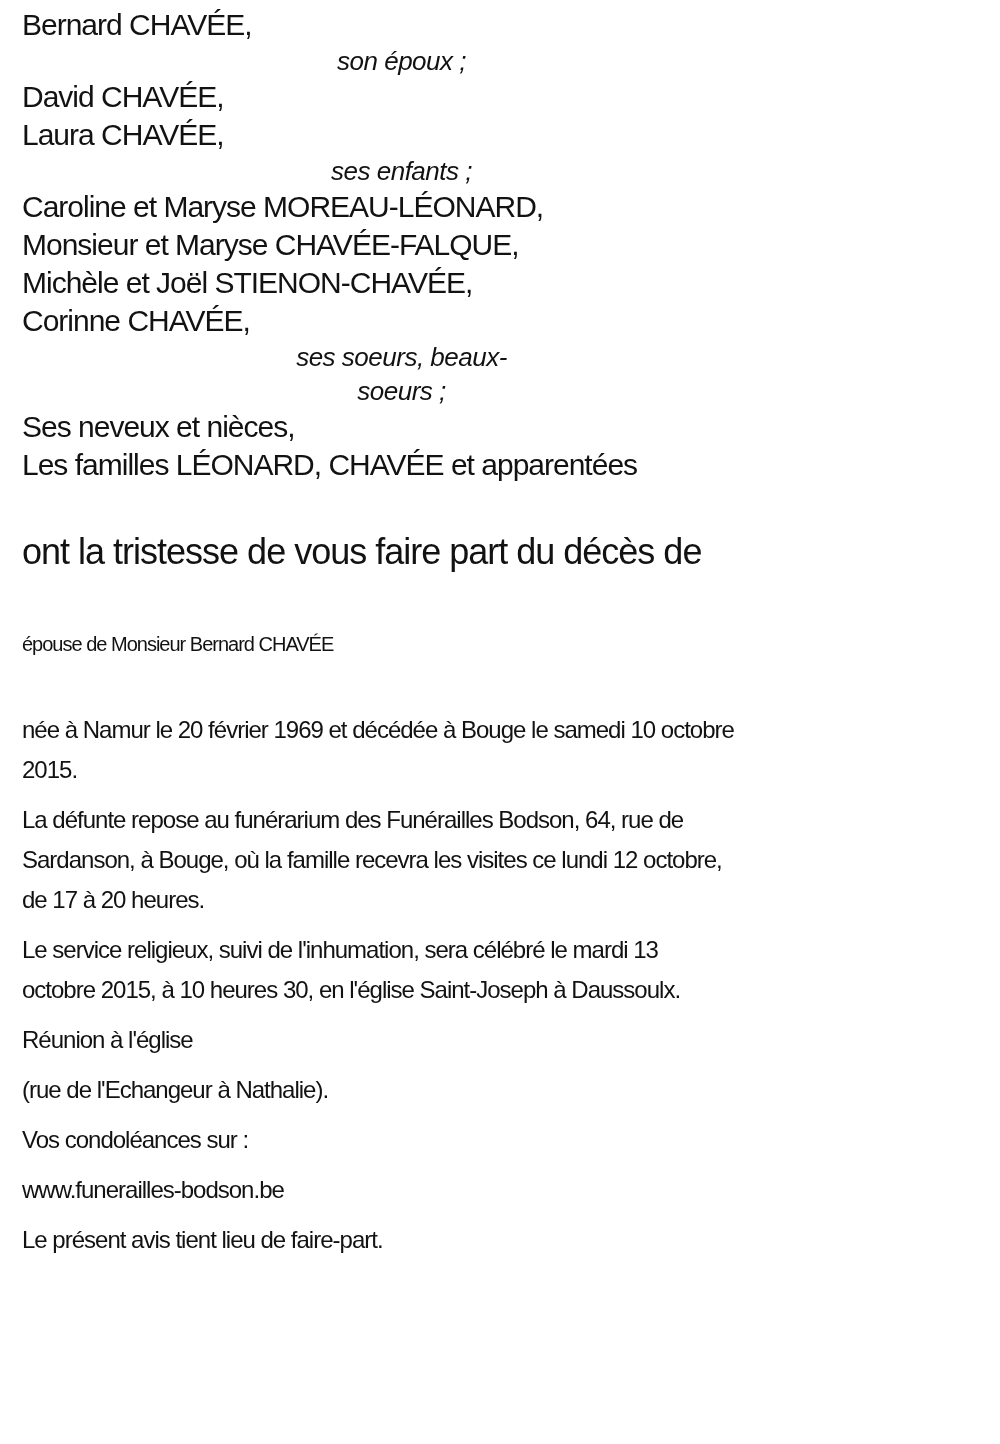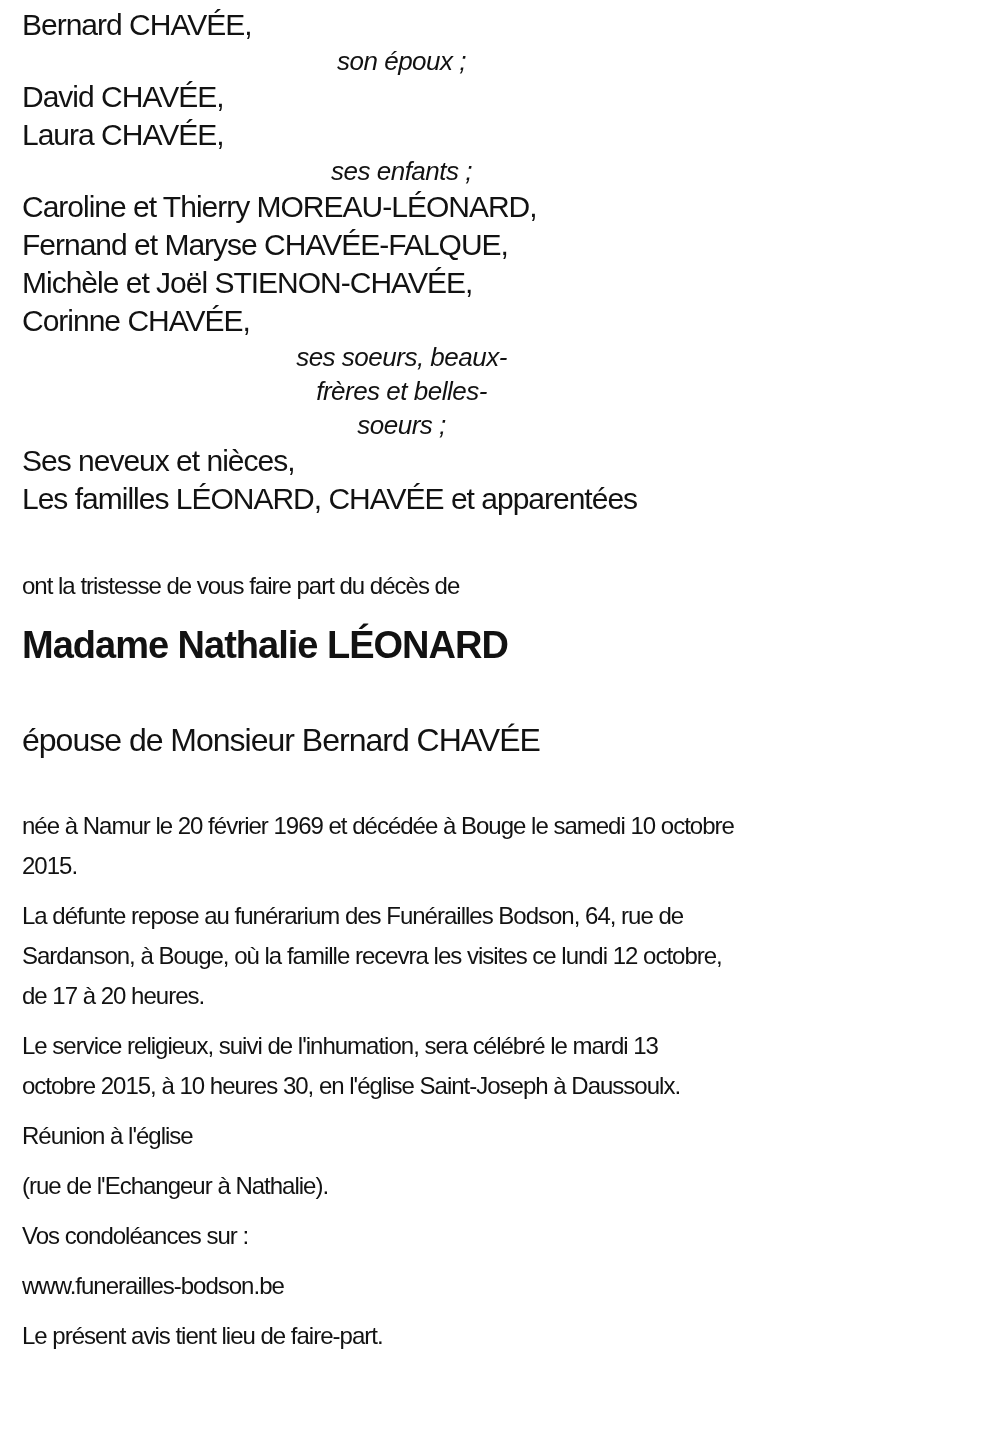--- a/index.html
+++ b/index.html
@@ -29,35 +29,35 @@
   .role-line {
     font-size: 26px;
     line-height: 34px;
     font-style: italic;
     text-align: center;
     letter-spacing: -0.5px;
     white-space: nowrap;
   }
   .announcement {
     margin-top: 48px;
-    font-size: 24px;
+    font-size: 36px;
     line-height: 40px;
     letter-spacing: -1px;
   }
   .deceased {
     margin: 16px 0 0 0;
     font-size: 38px;
     line-height: 46px;
     font-weight: bold;
     letter-spacing: -1px;
     white-space: nowrap;
   }
   .spouse {
     margin-top: 52px;
-    font-size: 32px;
+    font-size: 20px;
     line-height: 40px;
     letter-spacing: -1px;
   }
   .para {
     margin-top: 10px;
     font-size: 24px;
     line-height: 40px;
     letter-spacing: -1px;
   }
   .para.first {
@@ -72,34 +72,32 @@
 
 <div class="page">
 
   <div class="name-line">Bernard CHAVÉE,</div>
   <div class="role-line">son époux ;</div>
 
   <div class="name-line">David CHAVÉE,</div>
   <div class="name-line">Laura CHAVÉE,</div>
   <div class="role-line">ses enfants ;</div>
 
-  <div class="name-line">Caroline et Thierry MOREAU-LÉONARD,</div>
-  <div class="name-line">Fernand et Maryse CHAVÉE-FALQUE,</div>
+  <div class="name-line">Caroline et Maryse MOREAU-LÉONARD,</div>
+  <div class="name-line">Monsieur et Maryse CHAVÉE-FALQUE,</div>
   <div class="name-line">Michèle et Joël STIENON-CHAVÉE,</div>
   <div class="name-line">Corinne CHAVÉE,</div>
   <div class="role-line">ses soeurs, beaux-</div>
-  <div class="role-line">frères et belles-</div>
   <div class="role-line">soeurs ;</div>
 
   <div class="name-line">Ses neveux et nièces,</div>
   <div class="name-line">Les familles LÉONARD, CHAVÉE et apparentées</div>
 
   <div class="announcement">ont la tristesse de vous faire part du décès de</div>
 
-  <h1 class="deceased">Madame Nathalie LÉONARD</h1>
 
   <div class="spouse">épouse de Monsieur Bernard CHAVÉE</div>
 
   <div class="para first">
     <div class="para-line">née à Namur le 20 février 1969 et décédée à Bouge le samedi 10 octobre</div>
     <div class="para-line">2015.</div>
   </div>
 
   <div class="para">
     <div class="para-line">La défunte repose au funérarium des Funérailles Bodson, 64, rue de</div>

